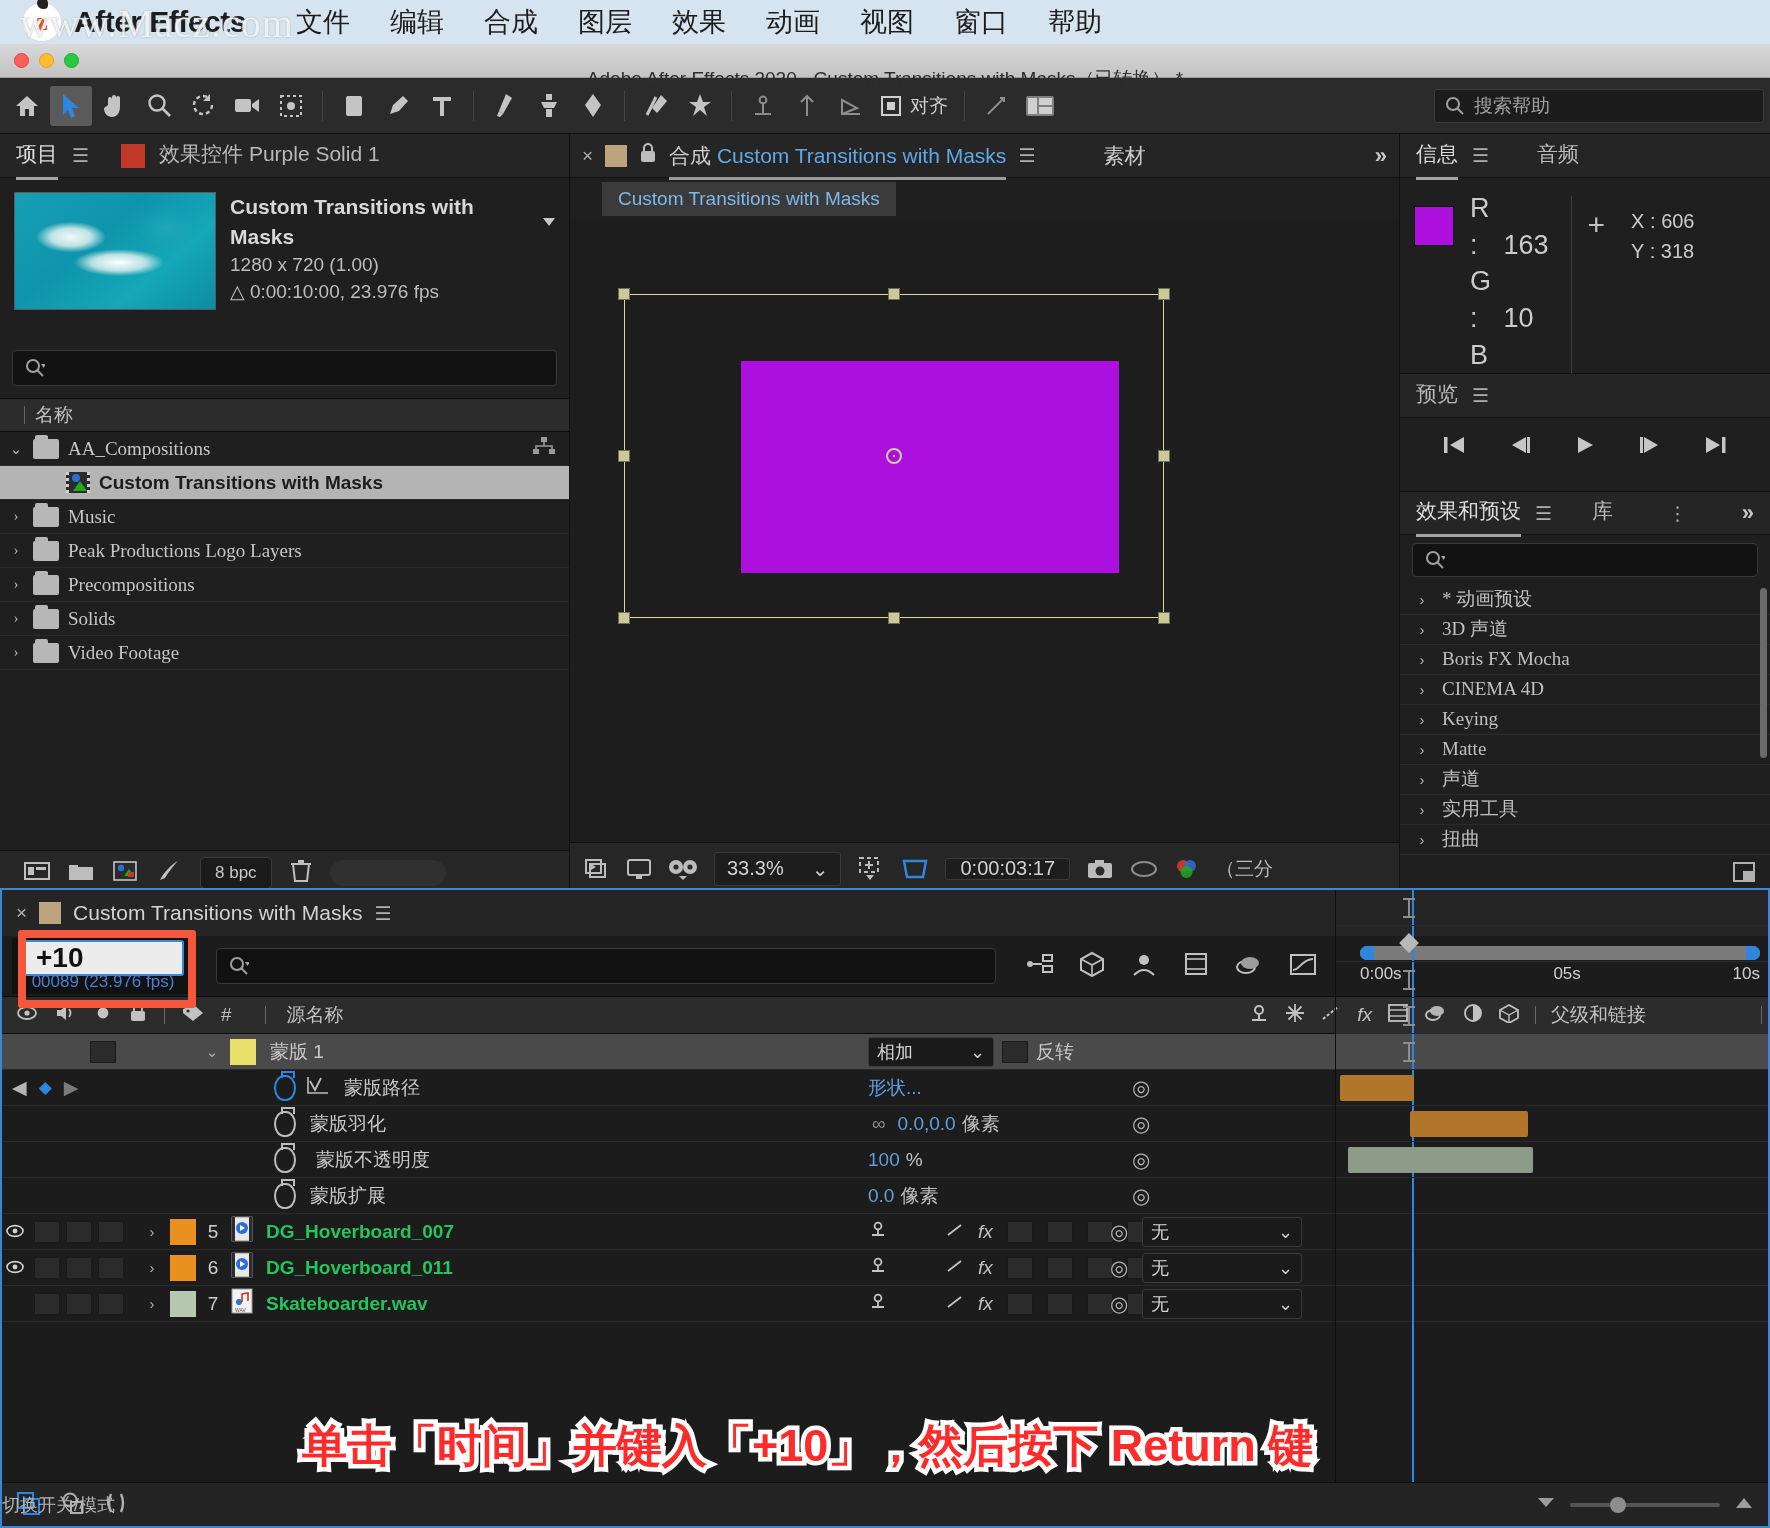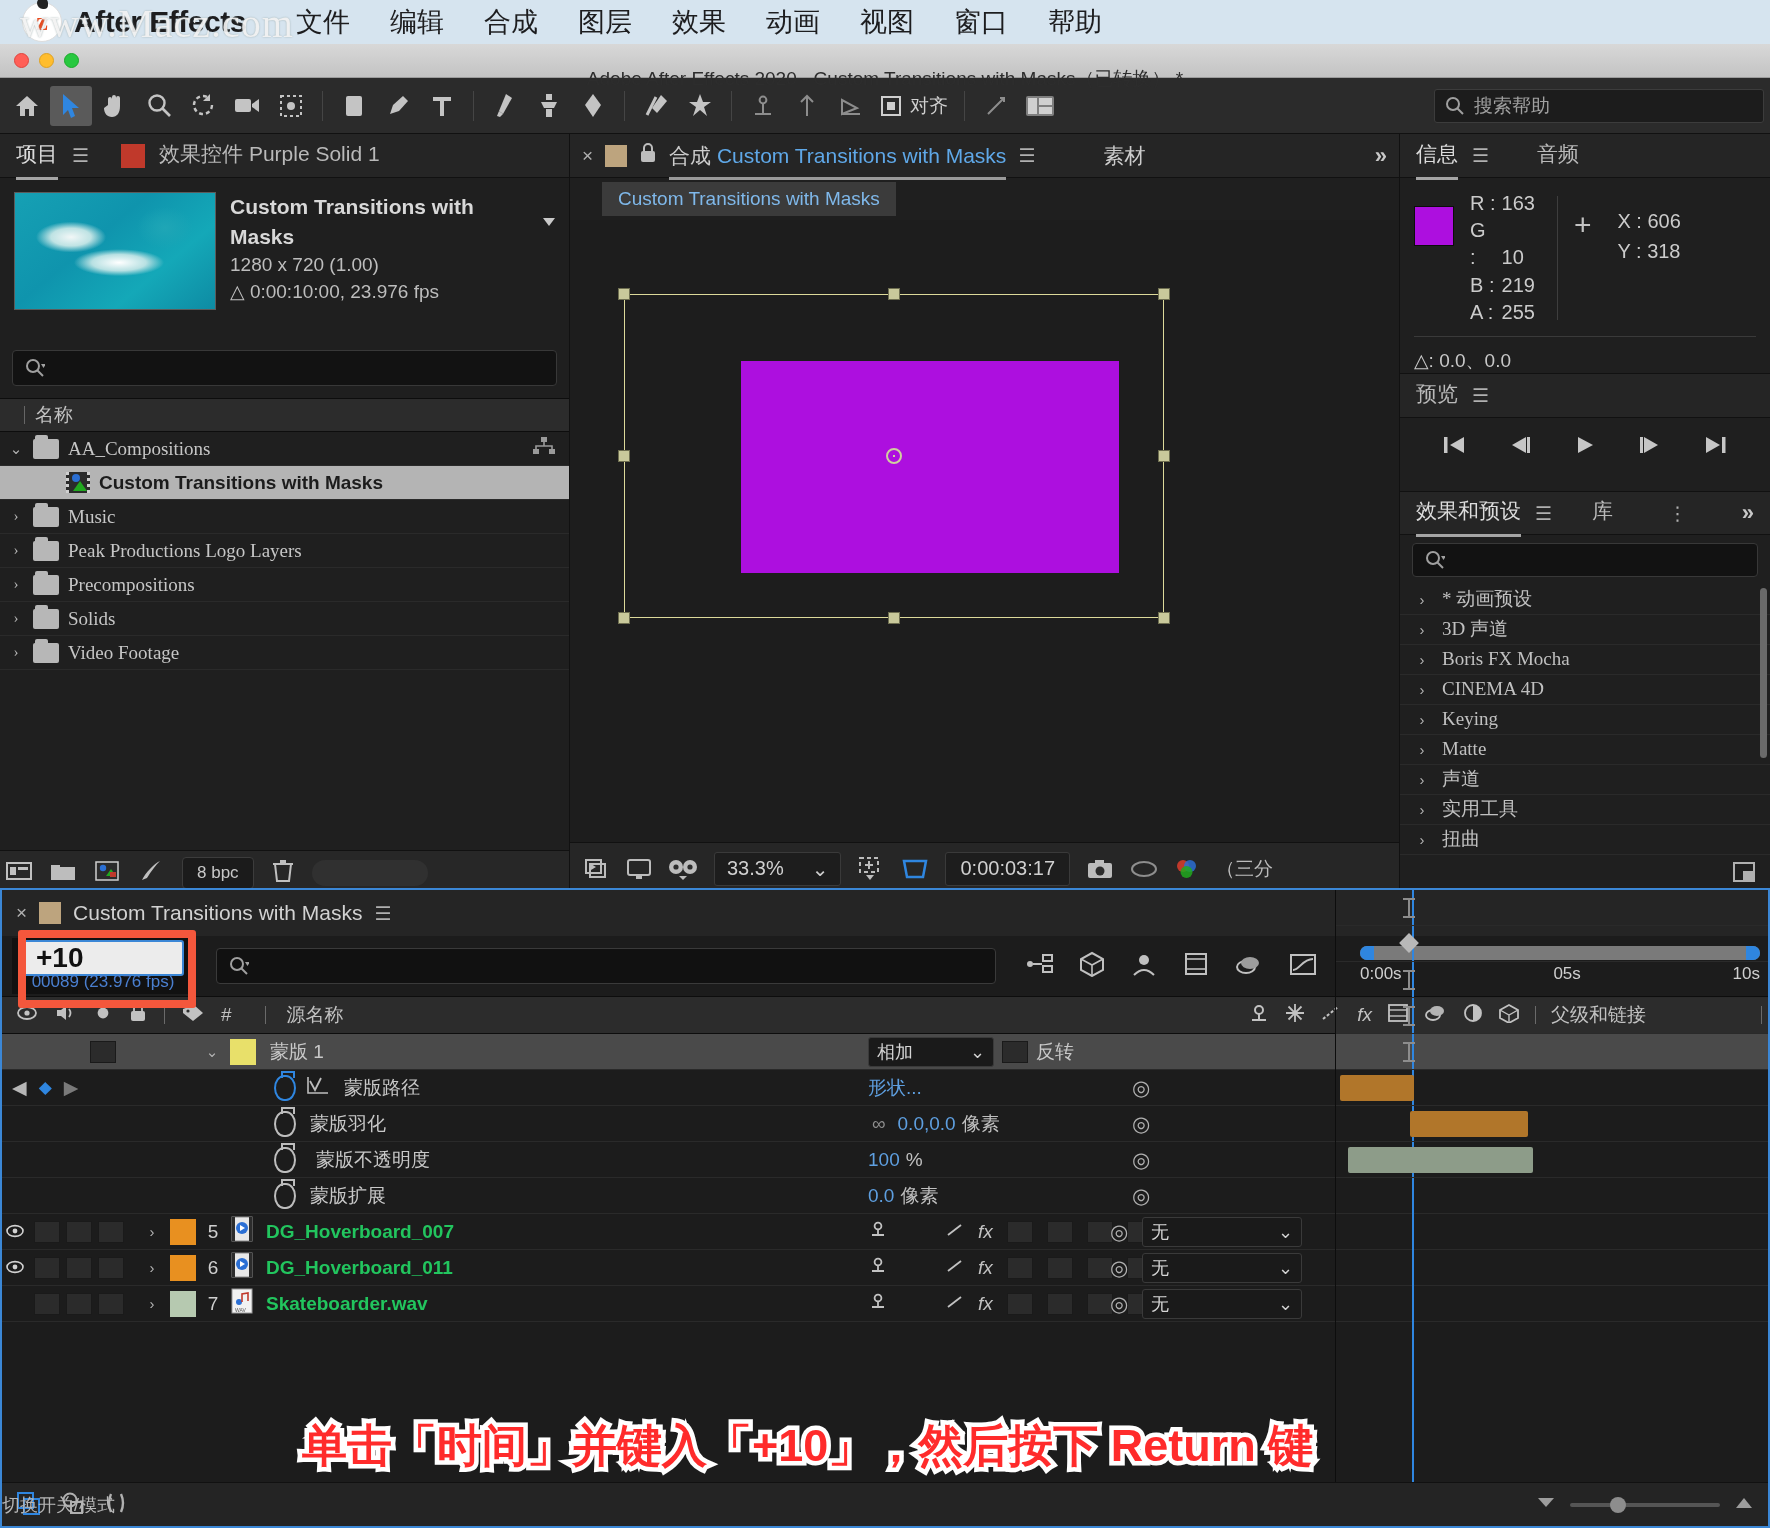--- a/index.html
+++ b/index.html
@@ -125,21 +125,21 @@
   .folder::before{content:"";position:absolute;top:-4px;left:2px;width:13px;height:4px;background:#b7b7b7;border-radius:2px 2px 0 0;}
   .compicon{
     width:24px;height:21px;flex:none;position:relative;background:#2b2b2b;
     border-left:3px dotted #cfcfcf;border-right:3px dotted #cfcfcf;
   }
   .compicon::before{content:"";position:absolute;left:4px;bottom:2px;border-left:7px solid transparent;border-right:7px solid transparent;border-bottom:10px solid #21a81f;}
   .compicon::after{content:"";position:absolute;left:3px;top:2px;width:8px;height:8px;border-radius:50%;background:#2b6fd4;}
   .netbtn{margin-left:auto;margin-right:14px;color:#9a9a9a;}
   #projFooter {
     margin-top:auto; height:44px; background:#272727; border-top:1px solid #111;
-    display:flex; align-items:center; gap:18px; padding:0 6px;
+    display:flex; align-items:center; gap:18px; padding:0 24px;
   }
   .bpc { background:#1b1b1b; border:1px solid #3c3c3c; border-radius:4px; padding:5px 14px; font-size:17px; color:#c8c8c8;}
   .pill { width:116px;height:26px;border-radius:13px;background:#303030; }
   
   #compPanel { flex:1; display:flex; flex-direction:column; border-right:1px solid #111; }
   #compTabs {
     height:44px; background:#252525; display:flex; align-items:center; gap:12px; padding:0 12px;
     border-bottom:1px solid #111;
   }
   .xclose{color:#b0b0b0;font-size:19px;}
@@ -169,29 +169,29 @@
   #compBottom {
     height:52px; background:#262626; border-top:1px solid #111;
     display:flex; align-items:center; gap:16px; padding:0 14px;
   }
   .cbItem{ color:#bcbcbc; font-size:20px; display:flex; align-items:center; gap:4px;}
   .zoomsel {
     background:#1d1d1d;border:1px solid #3a3a3a;border-radius:3px;height:34px;
     display:flex;align-items:center;gap:28px;padding:0 12px;font-size:20px;color:#d0d0d0;
   }
   .tcode {
-    background:#1d1d1d;border:1px solid #3a3a3a;border-radius:3px;height:34px;
+    background:#1d1d1d;border:1px solid #3a3a3a;border-radius:3px;height:22px;
     display:flex;align-items:center;padding:0 14px;font-size:20px;color:#d0d0d0;
   }
   
   #rightCol { width:370px; display:flex; flex-direction:column; }
   #infoPanel { height:240px; border-bottom:1px solid #111; }
   .infoRow { display:flex; gap:16px; padding:12px 18px 0 14px; }
   #infoSwatch{width:40px;height:40px;background:#ad0fdf;border:1px solid #0c0c0c;margin-top:16px;}
-  .rgba { font-size:20px; line-height:1.36; color:#cbcbcb; }
+  .rgba { font-size:27px; line-height:1.36; color:#cbcbcb; }
   .rgba span.k{display:inline-block;width:26px;}
   .plusmark{font-size:30px;color:#c2c2c2;margin:18px 10px 0 0;}
   .xy { font-size:20px; line-height:1.5; color:#cbcbcb; margin-top:16px;}
   .infoStats { border-top:1px solid #3a3a3a; margin:10px 14px 0 14px; padding-top:10px; font-size:19px; line-height:1.5;}
   #previewPanel { height:118px; border-bottom:1px solid #111; }
   #previewBtns { display:flex; align-items:center; justify-content:center; gap:40px; height:60px; color:#c6c6c6; font-size:22px;}
   #effectsPanel { flex:1; display:flex; flex-direction:column; overflow:hidden; position:relative;}
   #fxSearch {
     margin:8px 12px; height:34px; background:#121212; border:1px solid #383838; border-radius:4px;
     display:flex; align-items:center; padding:0 12px; color:#9a9a9a;

